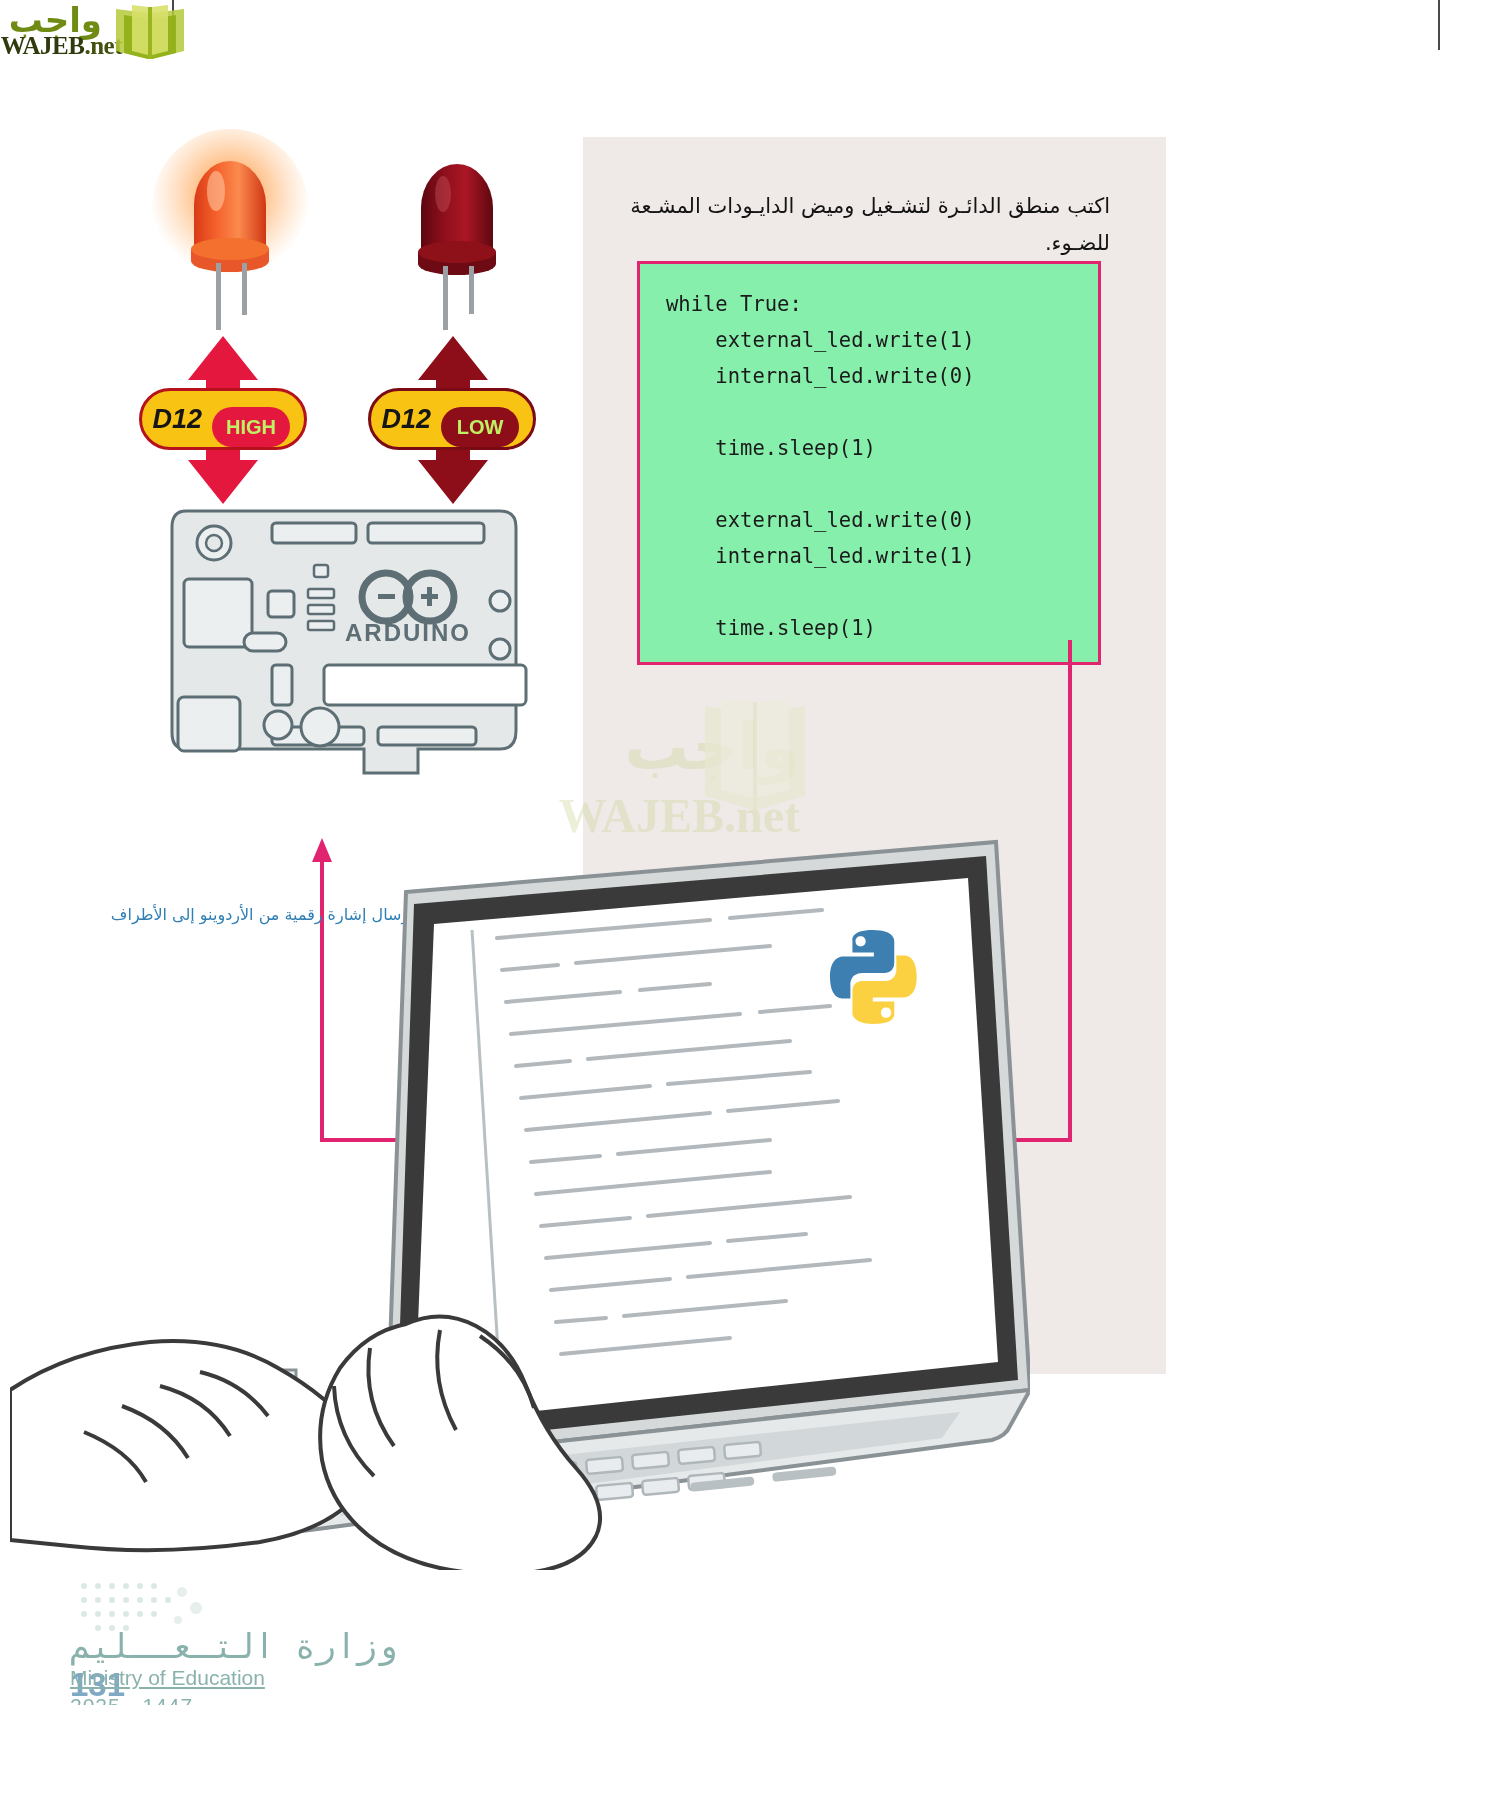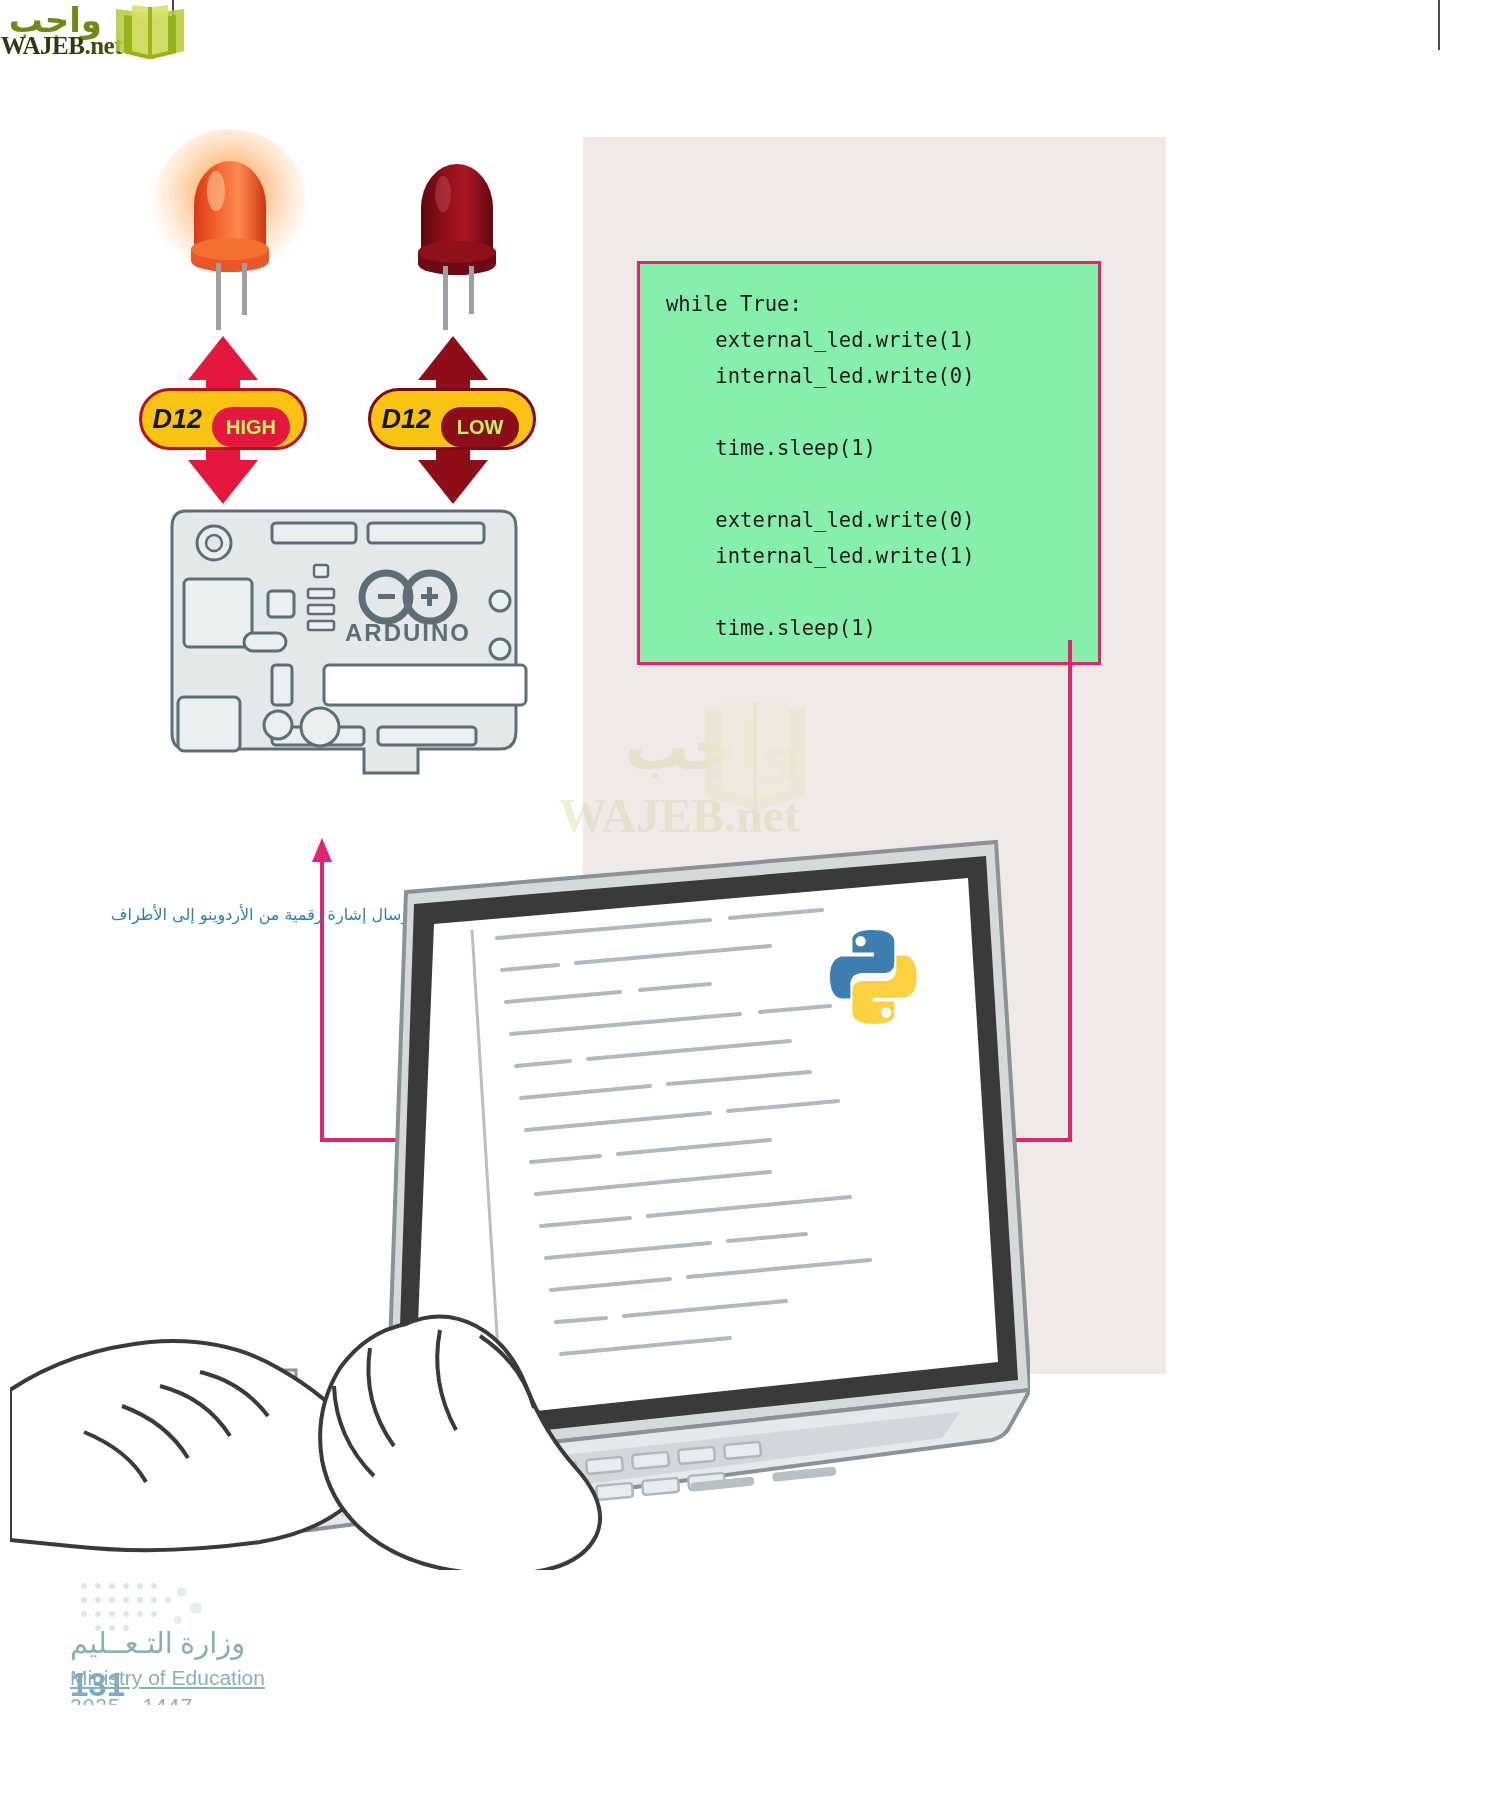--- a/index.html
+++ b/index.html
@@ -229,23 +229,23 @@
   
   .laptop { position: absolute; left: 10px; top: 830px; width: 1020px; height: 740px; }
 
   
   .footer { position: absolute; left: 70px; top: 1610px; width: 330px; height: 130px; }
   .moe-dots { position: absolute; left: 8px; top: -34px; width: 150px; height: 70px; opacity: 0.5; }
   .moe-ar {
     position: absolute;
     left: 0px;
     top: 16px;
-    font-size: 29px;
+    font-size: 34px;
     color: #8ab2ad;
-    font-family: Liberation Serif, serif;
+    font-family: Liberation Mono, monospace;
     direction: rtl;
     white-space: nowrap;
     letter-spacing: 1px;
   }
   .moe-en {
     position: absolute;
     left: 0px;
     top: 56px;
     font-size: 21px;
     color: #8ab2ad;
@@ -295,20 +295,21 @@
       <path d="M38 14 L38 54 L14 48 L14 10 Z" fill="#8fae16" opacity="0.9"></path>
       <path d="M42 14 L42 54 L66 48 L66 10 Z" fill="#8fae16" opacity="0.9"></path>
       <path d="M38 2 L38 50 L22 46 L22 0 Z" fill="#d7e06a" opacity="0.9"></path>
       <path d="M42 2 L42 50 L58 46 L58 0 Z" fill="#d7e06a" opacity="0.9"></path>
       <rect x="38" y="2" width="4" height="52" fill="#9bb521"></rect>
     </svg>
   </div>
 
   <div class="beige-panel"></div>
 
+  <div class="task-text">اكتب منطق الدائـرة لتشـغيل وميض الدايـودات المشـعة للضـوء.</div>
 
   <div class="code-box">
     <pre class="code-pre">while True:
     external_led.write(1)
     internal_led.write(0)
 
     time.sleep(1)
 
     external_led.write(0)
     internal_led.write(1)

